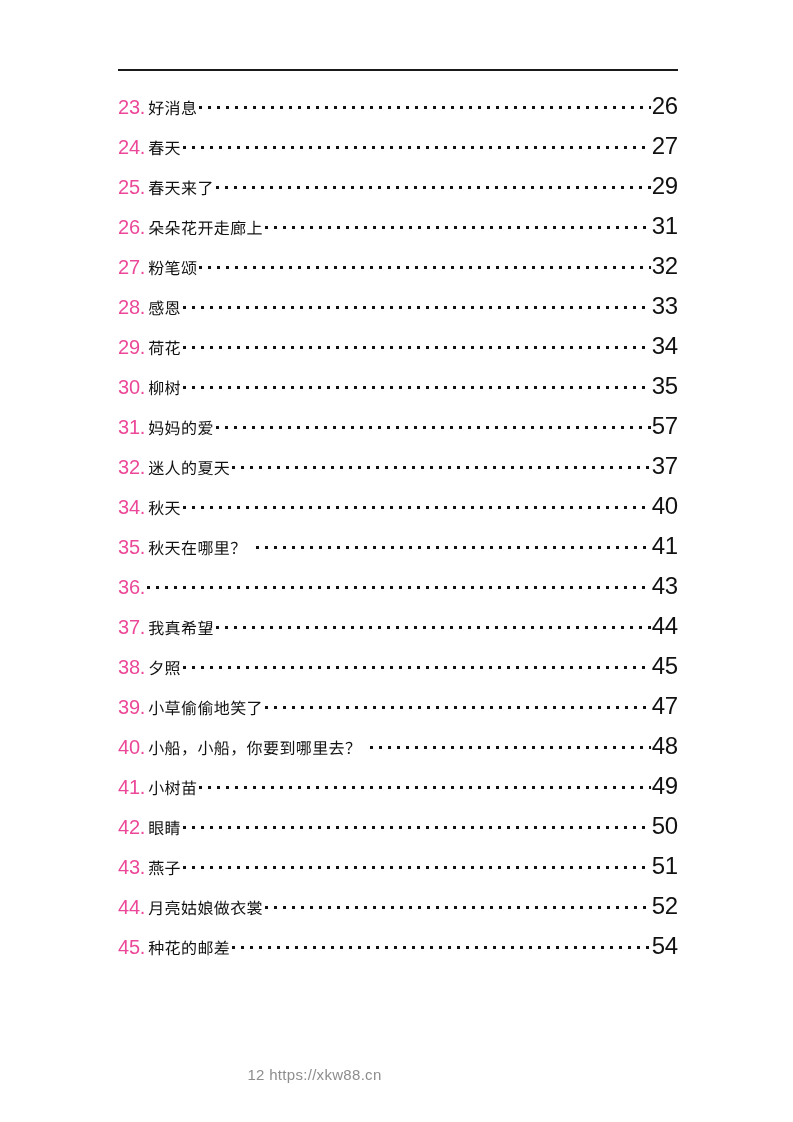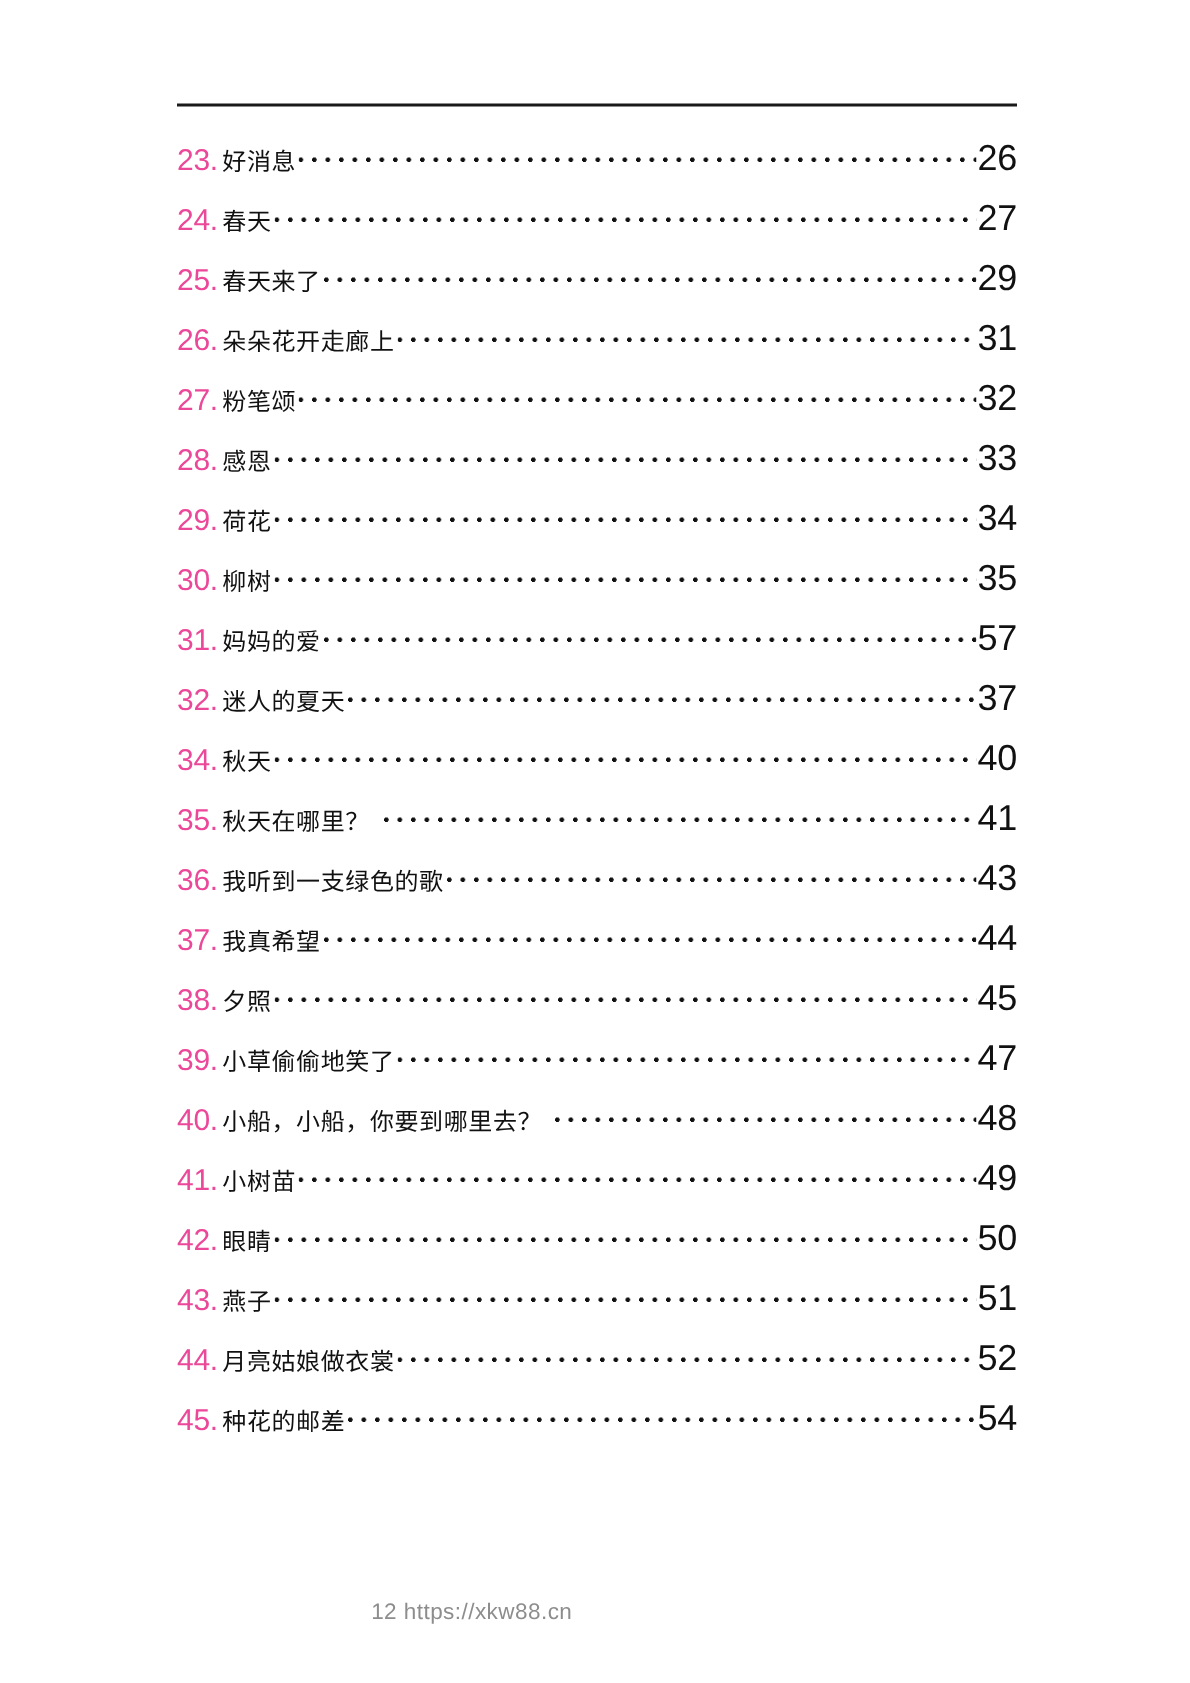--- a/index.html
+++ b/index.html
@@ -199,21 +199,20 @@
         <span class="entry-page">40</span>
       </div>
       <div class="toc-entry gap-after-title">
         <span class="entry-num">35.</span>
         <span class="entry-title">秋天在哪里？</span>
         <span class="leader"></span>
         <span class="entry-page">41</span>
       </div>
       <div class="toc-entry">
         <span class="entry-num">36.</span>
-        <span class="entry-title">我听到一支绿色的歌</span>
         <span class="leader"></span>
         <span class="entry-page">43</span>
       </div>
       <div class="toc-entry">
         <span class="entry-num">37.</span>
         <span class="entry-title">我真希望</span>
         <span class="leader"></span>
         <span class="entry-page">44</span>
       </div>
       <div class="toc-entry">

